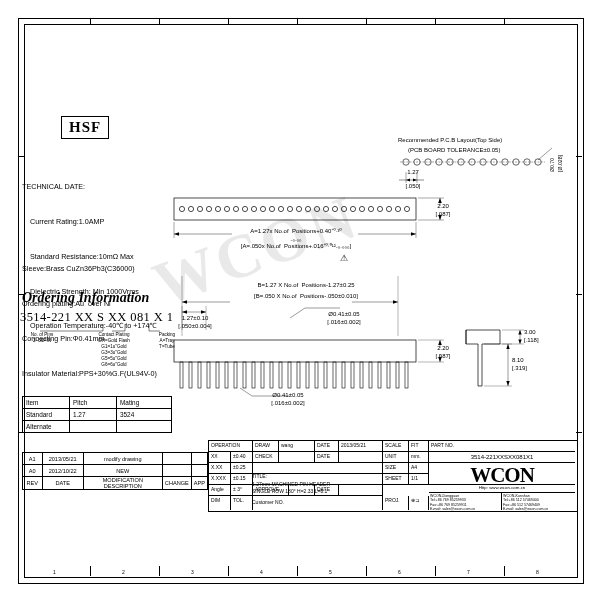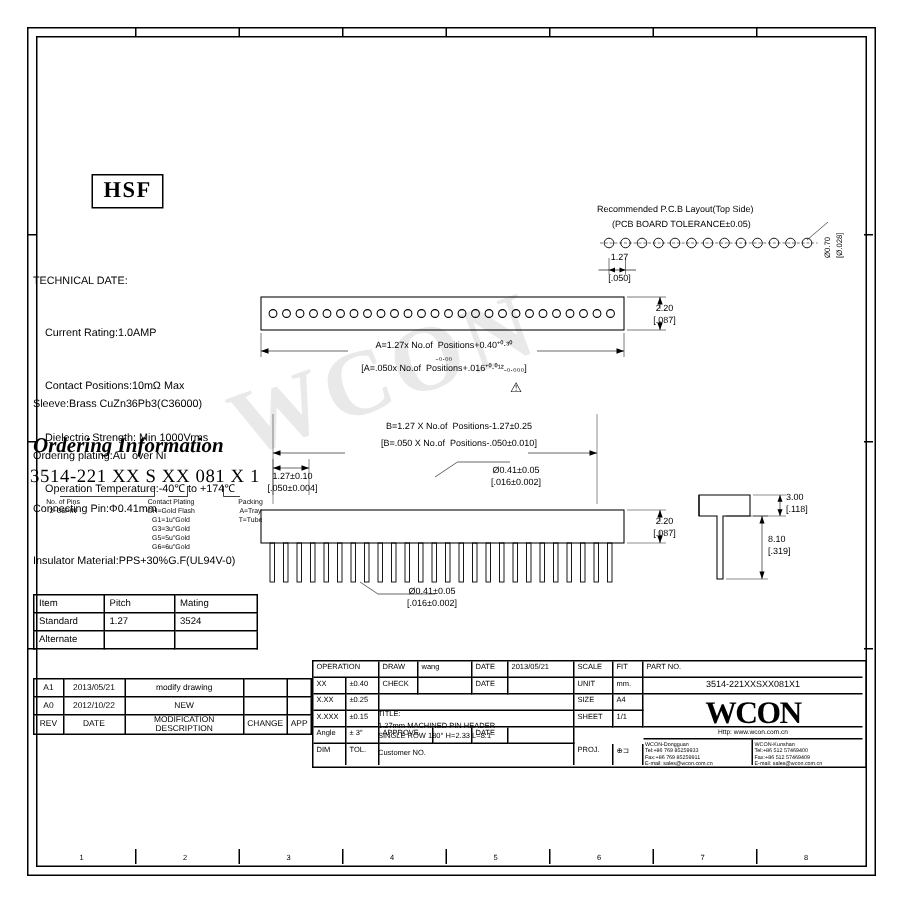--- a/index.html
+++ b/index.html
@@ -82,21 +82,21 @@
     <span style="left:536px;top:569px;">8</span>
   </div>
 
   <div class="wm">WCON</div>
 
   <div class="hsf">HSF</div>
 
   <div class="spec">
     <div>TECHNICAL DATE:</div>
     <div style="padding-left:8px">Current Rating:1.0AMP</div>
-    <div style="padding-left:8px">Contact Positions:10mΩ Max</div>
+    <div style="padding-left:8px">Standard Resistance:10mΩ Max</div>
     <div style="padding-left:8px">Dielectric Strength: Min 1000Vrms</div>
     <div style="padding-left:8px">Operation Temperature:-40℃ to +174℃</div>
   </div>
 
   <div class="spec2">
     <div>Sleeve:Brass CuZn36Pb3(C36000)</div>
     <div>Ordering plating:Au  over Ni</div>
     <div>Connecting Pin:Φ0.41mm</div>
     <div>Insulator Material:PPS+30%G.F(UL94V-0)</div>
   </div>

